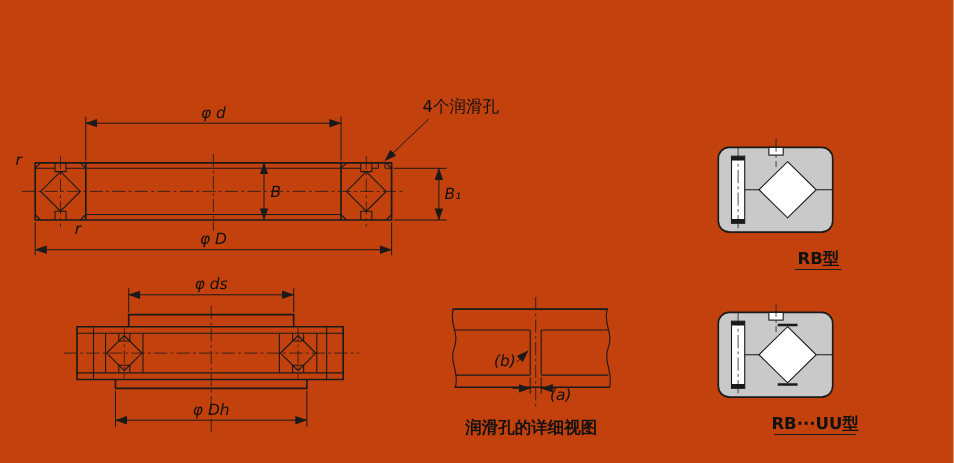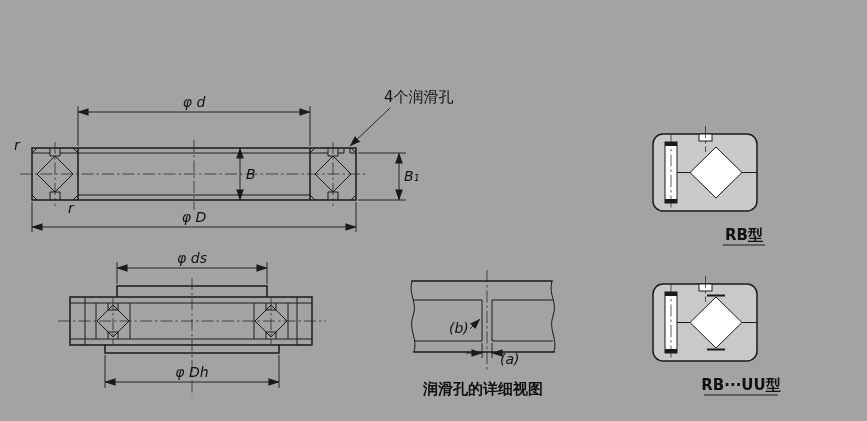--- a/index.html
+++ b/index.html
@@ -1,16 +1,16 @@
 <!DOCTYPE html>
 <html><head>
 <meta charset="utf-8">
 <style>
   html,body{margin:0;padding:0;background:#ffffff;}
-  .fig{position:relative;width:867px;height:421px;background:#a3a3a3;overflow:hidden;}
+  .fig{position:relative;width:867px;height:421px;background:#c2410c;overflow:hidden;}
   svg{display:block;}
   .ol{stroke:#1a1a1a;stroke-width:1.5;fill:none;stroke-linecap:square;}
   .tl{stroke:#1a1a1a;stroke-width:1;fill:none;}
   .cl{stroke:#1a1a1a;stroke-width:.7;fill:none;stroke-dasharray:12 3 2.5 3;}
   .dim{stroke:#1a1a1a;stroke-width:.9;fill:none;}
   .lbl{font-family:"DejaVu Sans",sans-serif;font-size:14px;font-style:italic;fill:#111;}
   .zh{font-family:"DejaVu Sans",sans-serif;font-size:15px;fill:#111;}
   .cap{font-family:"DejaVu Sans",sans-serif;font-size:15px;font-weight:bold;fill:#111;}
   .grayfill{fill:#c9c9c9;stroke:#1a1a1a;stroke-width:1.5;}
   .whitefill{fill:#ffffff;stroke:#1a1a1a;stroke-width:1;}

